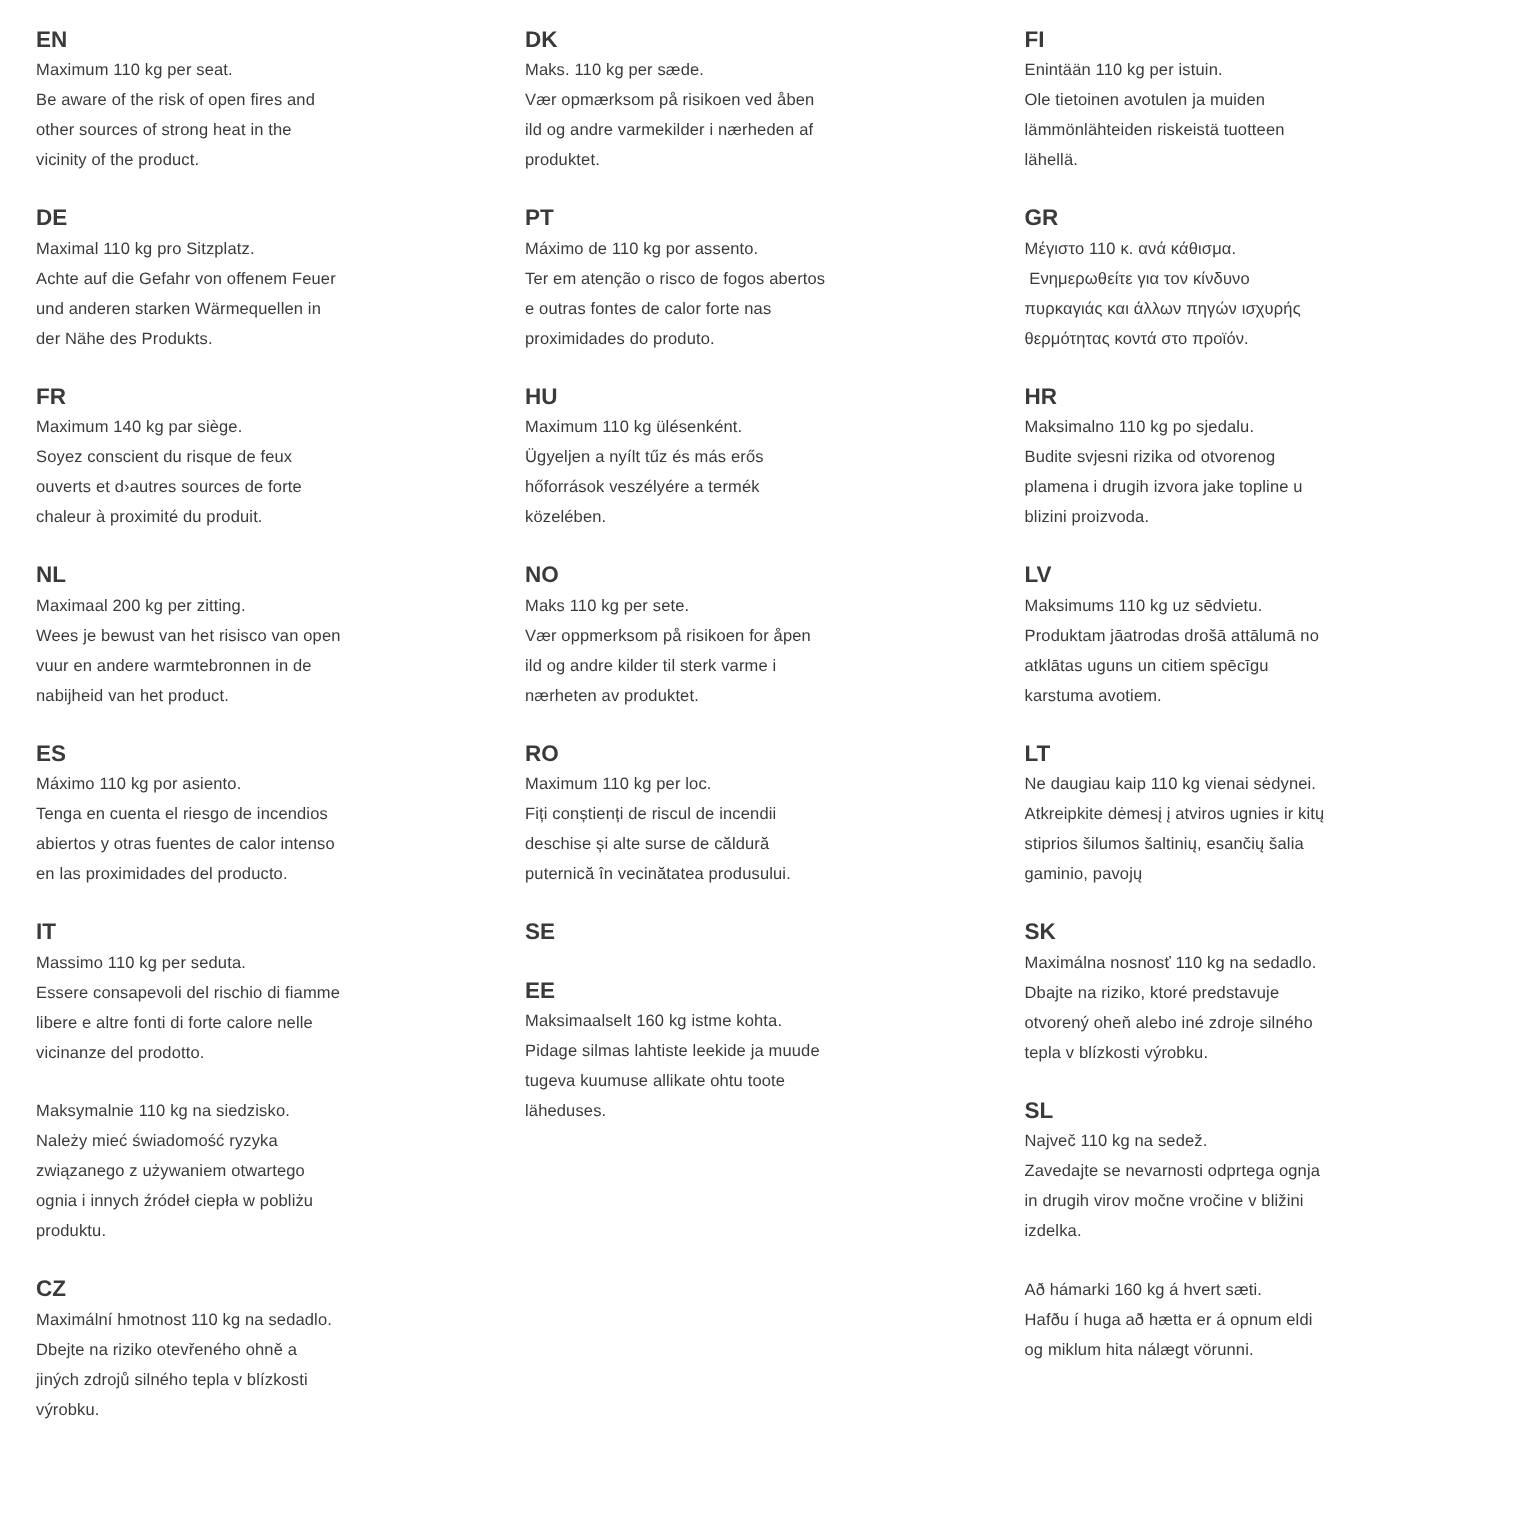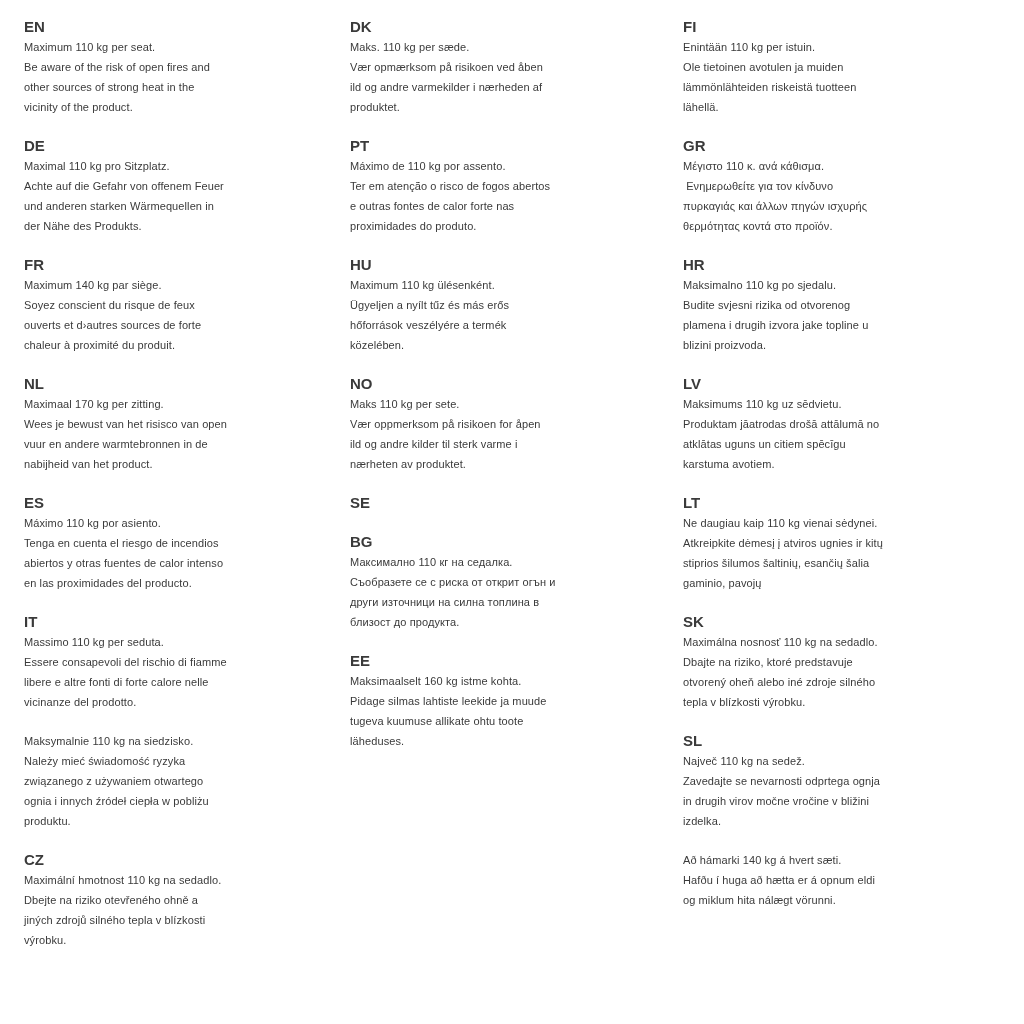--- a/index.html
+++ b/index.html
@@ -65,21 +65,21 @@
     </div>
     <div class="block">
       <div class="lang-code">FR</div>
       <div class="lang-text">Maximum 140 kg par siège.
 Soyez conscient du risque de feux
 ouverts et d›autres sources de forte
 chaleur à proximité du produit.</div>
     </div>
     <div class="block">
       <div class="lang-code">NL</div>
-      <div class="lang-text">Maximaal 170 kg per zitting.
+      <div class="lang-text">Maximaal 200 kg per zitting.
 Wees je bewust van het risisco van open
 vuur en andere warmtebronnen in de
 nabijheid van het product.</div>
     </div>
     <div class="block">
       <div class="lang-code">ES</div>
       <div class="lang-text">Máximo 110 kg por asiento.
 Tenga en cuenta el riesgo de incendios
 abiertos y otras fuentes de calor intenso
 en las proximidades del producto.</div>
@@ -130,28 +130,28 @@
 közelében.</div>
     </div>
     <div class="block">
       <div class="lang-code">NO</div>
       <div class="lang-text">Maks 110 kg per sete.
 Vær oppmerksom på risikoen for åpen
 ild og andre kilder til sterk varme i
 nærheten av produktet.</div>
     </div>
     <div class="block">
+      <div class="lang-code">RO</div>
+      <div class="lang-text">Maximum 110 kg per loc.
+Fiți conștienți de riscul de incendii
+deschise și alte surse de căldură
+puternică în vecinătatea produsului.</div>
+    </div>
+    <div class="block">
       <div class="lang-code">SE</div>
-    </div>
-    <div class="block">
-      <div class="lang-code">BG</div>
-      <div class="lang-text">Максимално 110 кг на седалка.
-Съобразете се с риска от открит огън и
-други източници на силна топлина в
-близост до продукта.</div>
     </div>
     <div class="block">
       <div class="lang-code">EE</div>
       <div class="lang-text">Maksimaalselt 160 kg istme kohta.
 Pidage silmas lahtiste leekide ja muude
 tugeva kuumuse allikate ohtu toote
 läheduses.</div>
     </div>
   </div>
 
@@ -199,19 +199,19 @@
 tepla v blízkosti výrobku.</div>
     </div>
     <div class="block">
       <div class="lang-code">SL</div>
       <div class="lang-text">Največ 110 kg na sedež.
 Zavedajte se nevarnosti odprtega ognja
 in drugih virov močne vročine v bližini
 izdelka.</div>
     </div>
     <div class="block">
-      <div class="lang-text">Að hámarki 140 kg á hvert sæti.
+      <div class="lang-text">Að hámarki 160 kg á hvert sæti.
 Hafðu í huga að hætta er á opnum eldi
 og miklum hita nálægt vörunni.</div>
     </div>
   </div>
 
 </div>
 
 </body></html>

